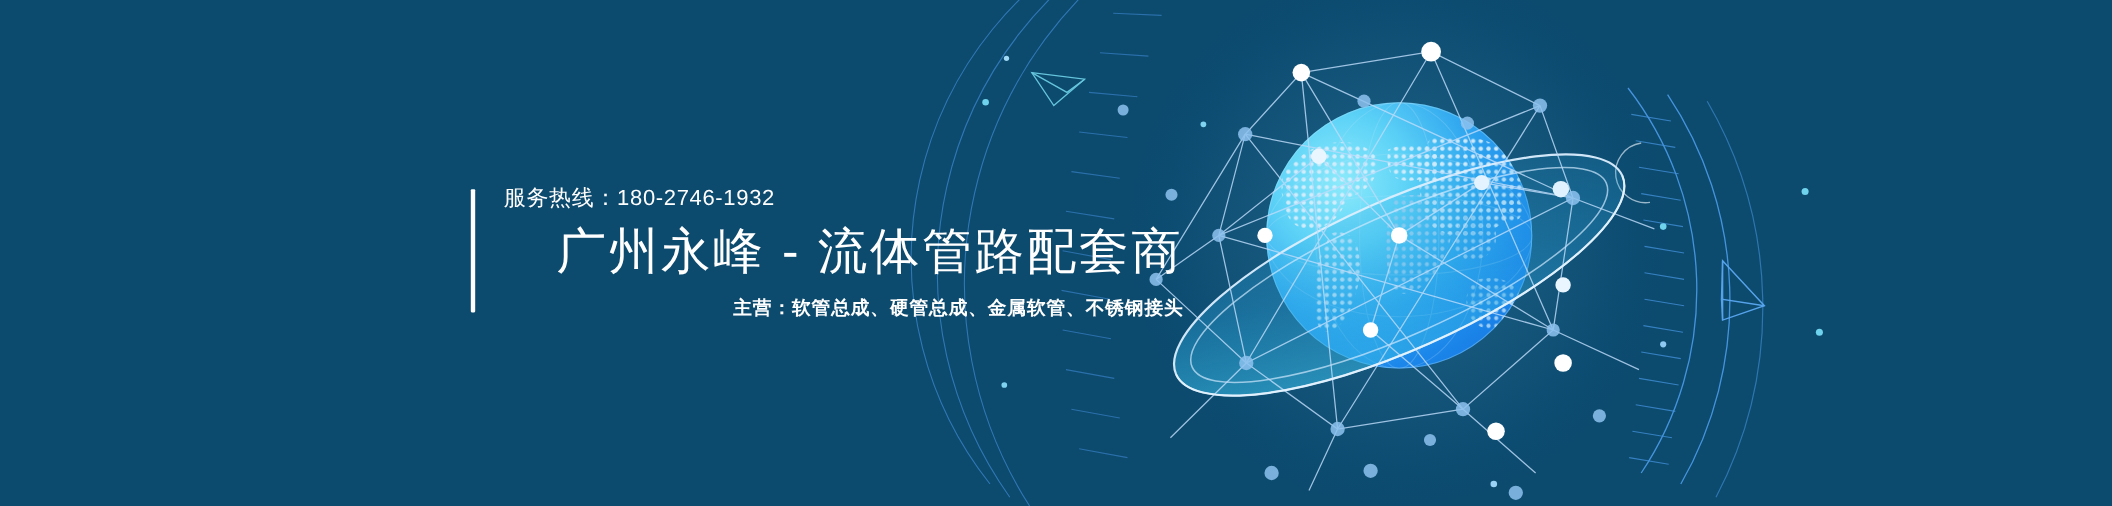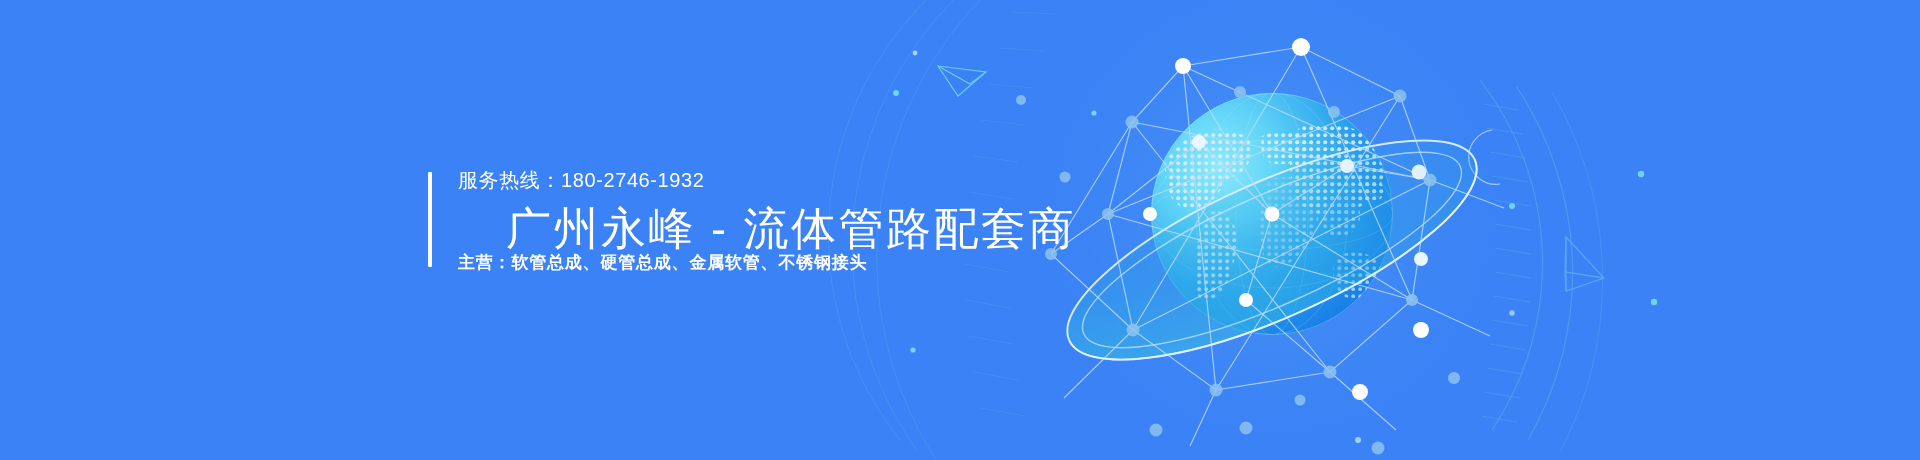--- a/index.html
+++ b/index.html
@@ -5,21 +5,21 @@
 <style>
   * { margin:0; padding:0; box-sizing:border-box; }
   html, body {
     width:1920px; height:460px;
     overflow:hidden;
     font-family:"Liberation Sans", sans-serif;
   }
   #banner {
     position:relative;
     width:1920px; height:460px;
-    background:#3b82f6;
+    background:#0c4a6e;
     overflow:hidden;
   }
   #bg-art {
     position:absolute; inset:0;
     width:1920px; height:460px;
     pointer-events:none;
   }
   
   #text-block {
     position:absolute;
@@ -60,22 +60,23 @@
     margin-top:14px;
     font-weight:400;
     margin-left:48px;
   }
   #subtitle {
     color:#ffffff;
     font-size:17px;
     font-weight:bold;
     letter-spacing:0.8px;
     line-height:1;
-    margin-top:0;
+    margin-top:17px;
     white-space:nowrap;
+    text-align:right;
   }
 </style>
 </head>
 <body>
 
 <div id="banner">
 
   <svg id="bg-art" viewBox="0 0 1920 460" xmlns="http://www.w3.org/2000/svg">
     <defs>
       <radialGradient id="globeGrad" cx="28%" cy="30%" r="88%">

